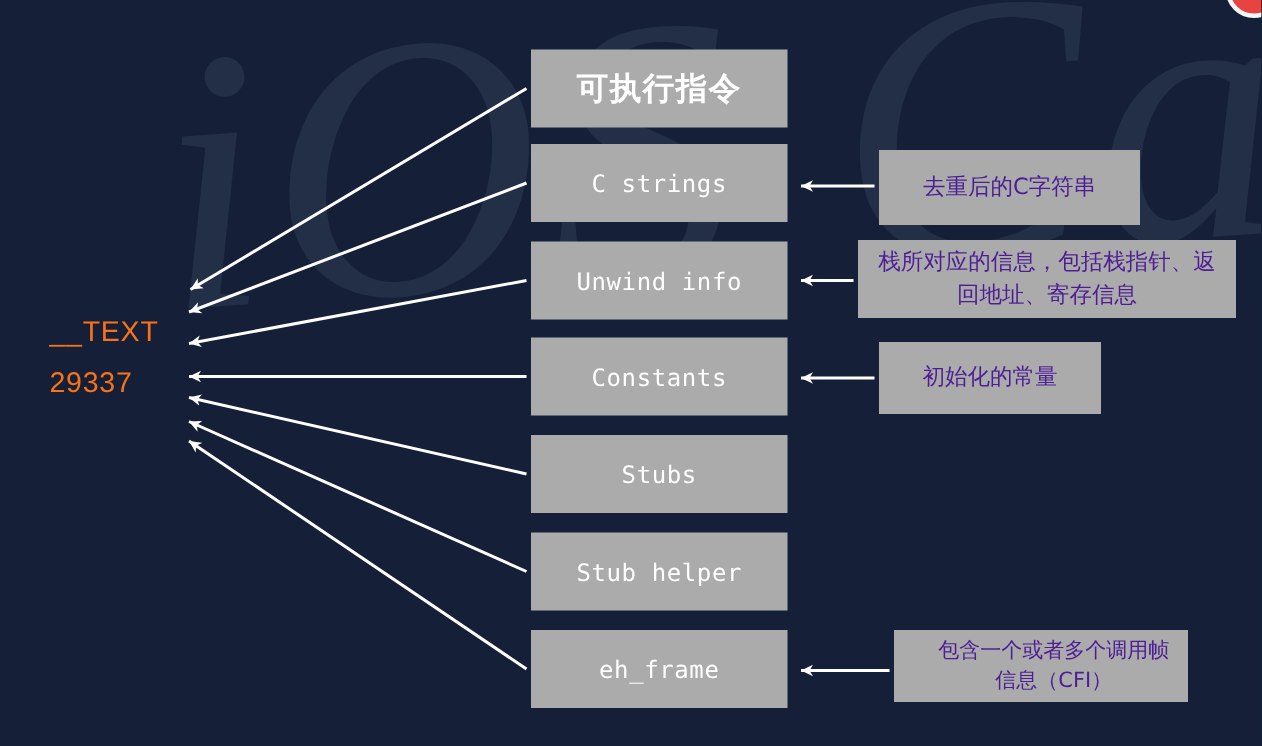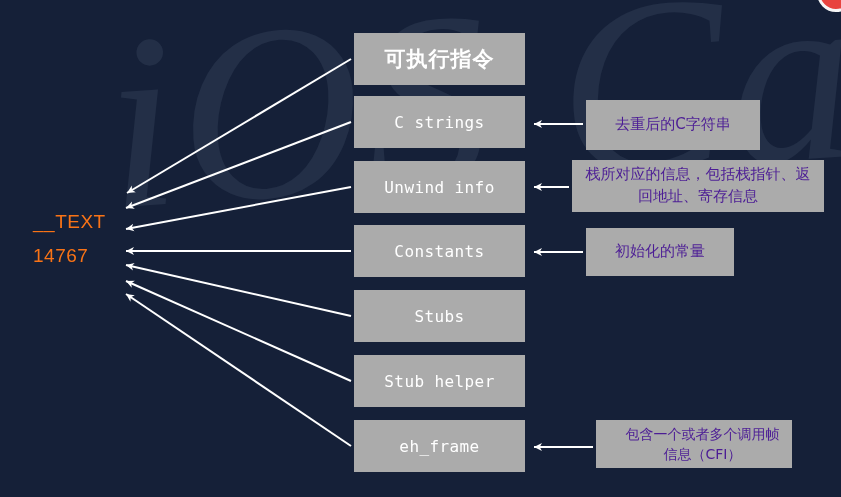--- a/index.html
+++ b/index.html
@@ -146,21 +146,21 @@
       <line x1="351" y1="446" x2="126" y2="294"></line>
 
       <line x1="583" y1="124" x2="534" y2="124"></line>
       <line x1="569" y1="187" x2="534" y2="187"></line>
       <line x1="583" y1="252" x2="534" y2="252"></line>
       <line x1="593" y1="447" x2="534" y2="447"></line>
     </g>
   </svg>
 
   <div class="left-label" id="seg-name">__TEXT</div>
-  <div class="left-label" id="seg-size">14767</div>
+  <div class="left-label" id="seg-size">29337</div>
 
   <div class="section-box cjk" style="top:33px">可执行指令</div>
   <div class="section-box" style="top:96px">C strings</div>
   <div class="section-box" style="top:161px">Unwind info</div>
   <div class="section-box" style="top:225px">Constants</div>
   <div class="section-box" style="top:290px">Stubs</div>
   <div class="section-box" style="top:355px">Stub helper</div>
   <div class="section-box" style="top:420px">eh_frame</div>
 
   <div class="note-box" id="note-cstrings">去重后的C字符串</div>

